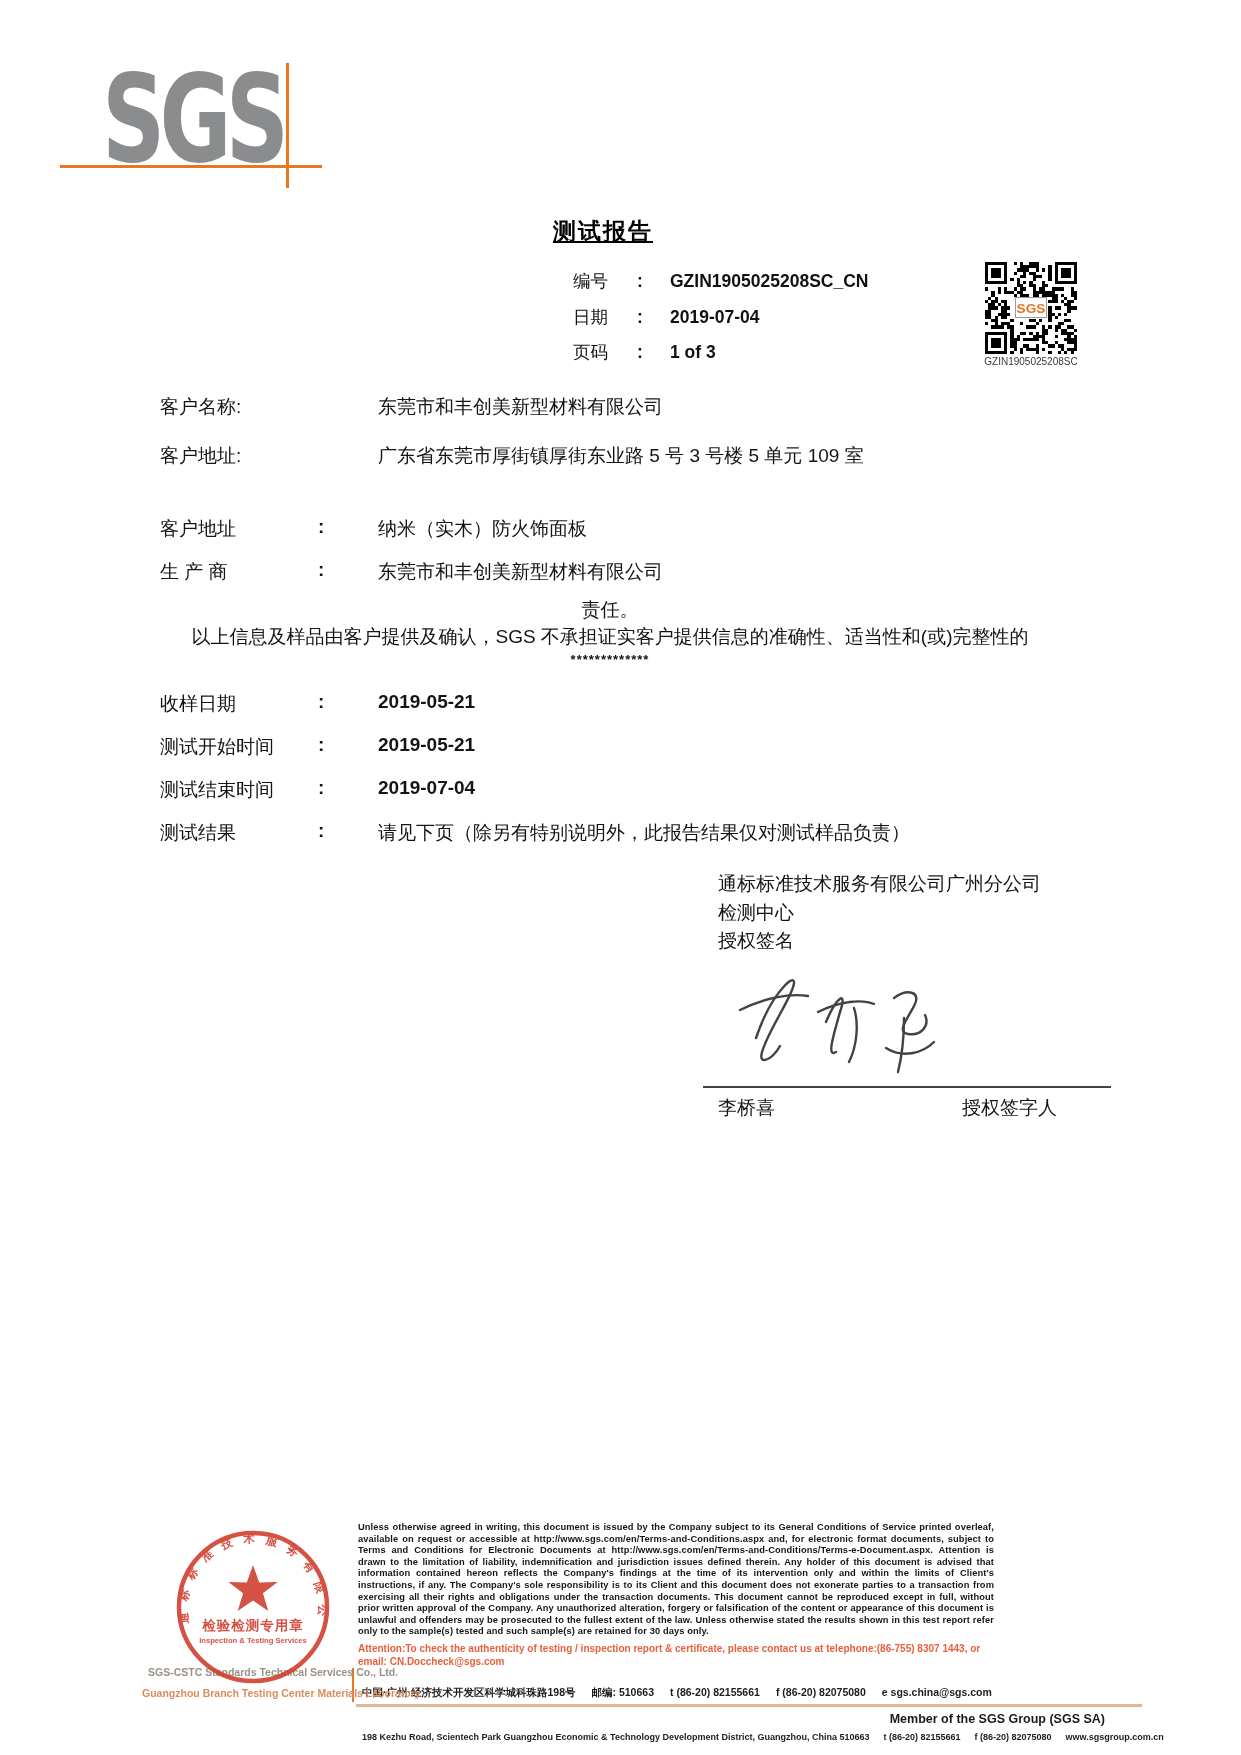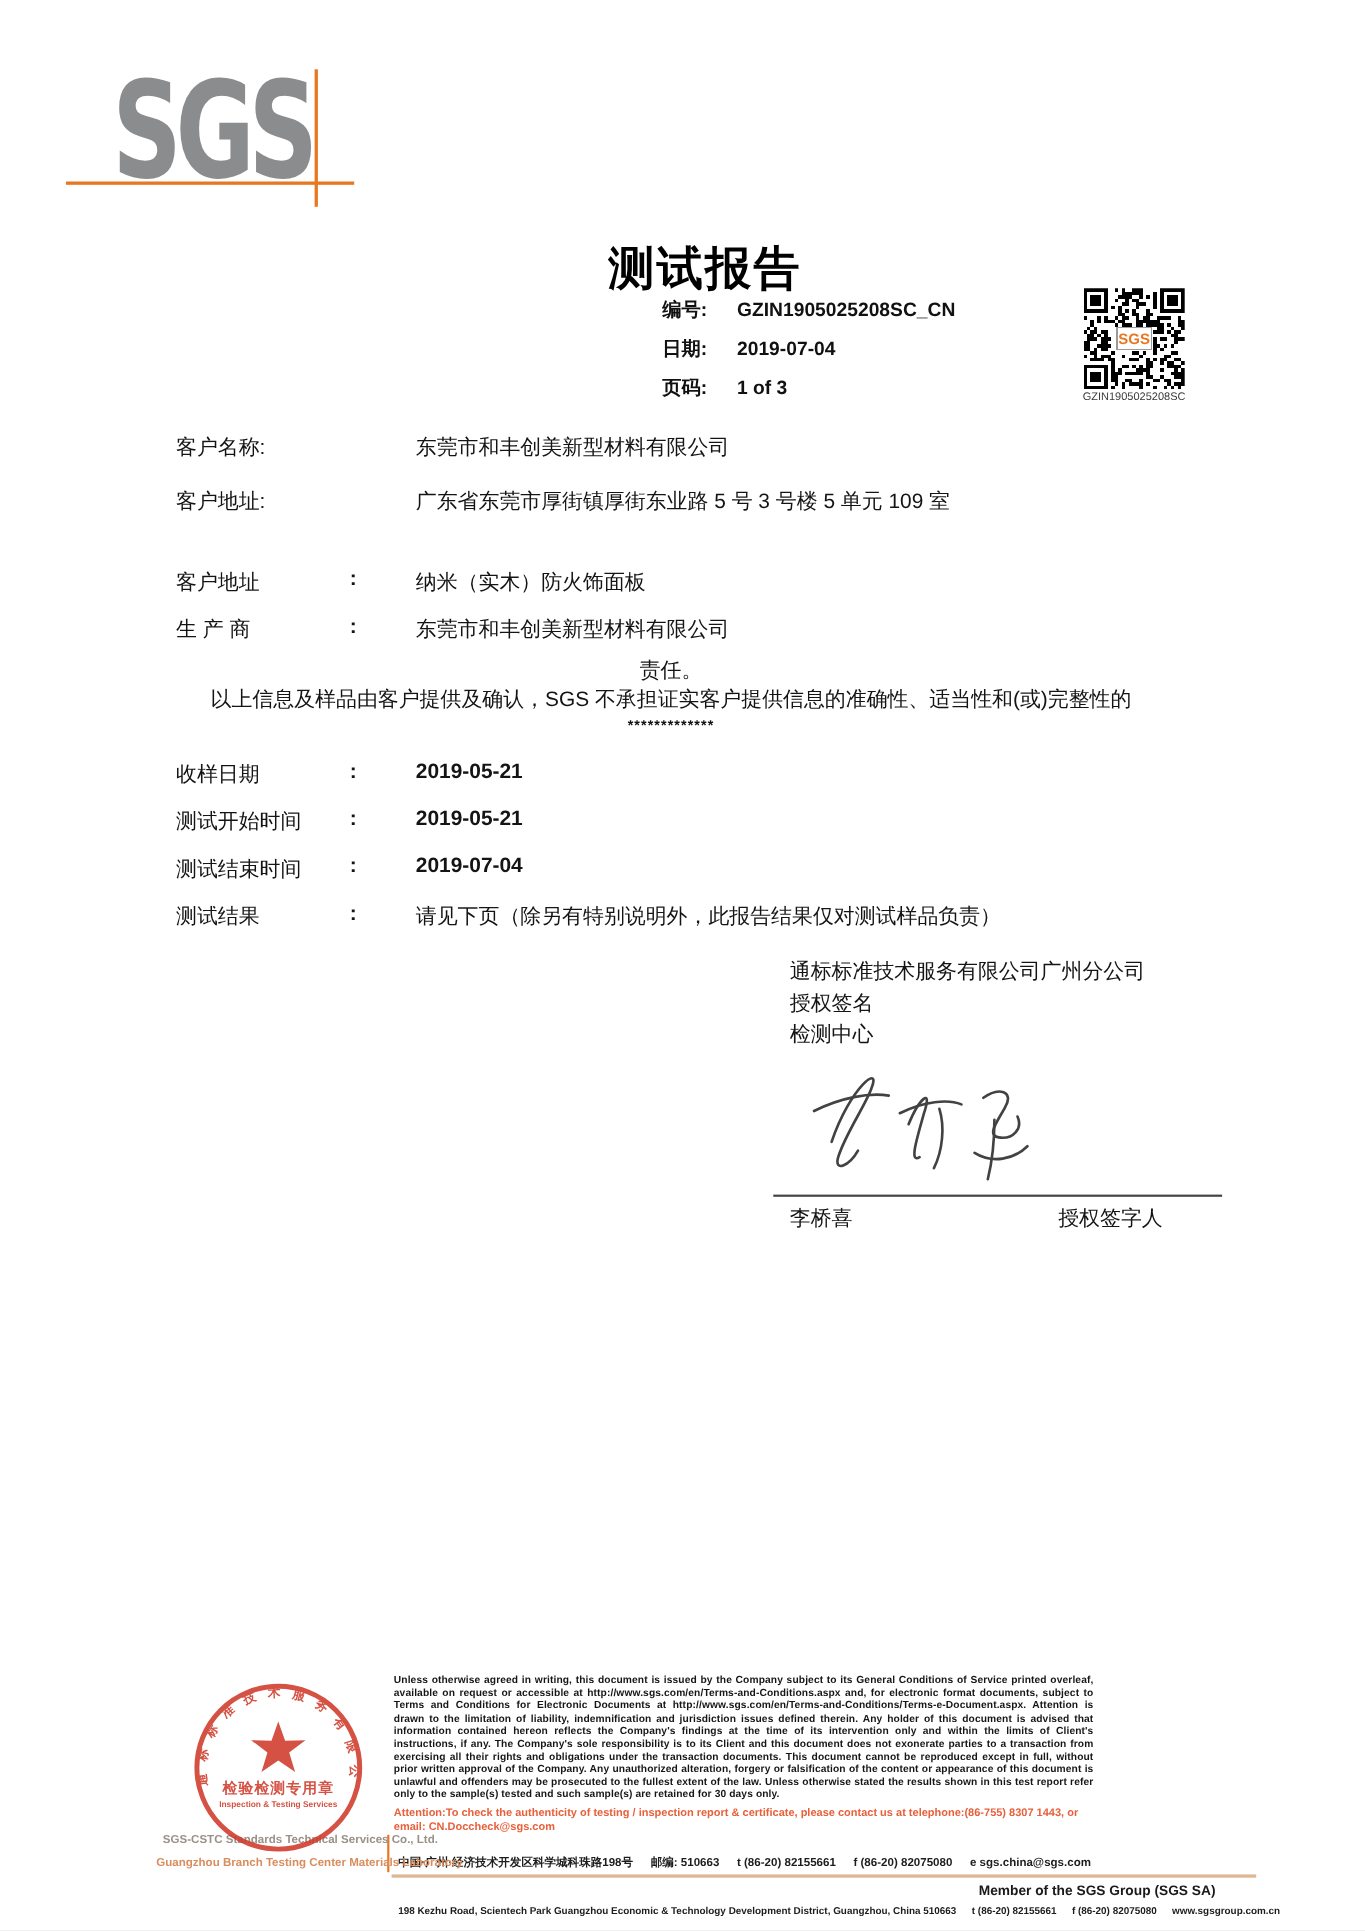--- a/index.html
+++ b/index.html
@@ -13,23 +13,23 @@
   
   .logo-text{
     font-family:"DejaVu Sans","Liberation Sans",sans-serif;
     font-weight:bold;font-size:122px;line-height:1;color:#8a8c8e;
     letter-spacing:-8px;transform:scaleX(.72);transform-origin:left top;
   }
   .logo-hline{background:#e87722;height:3px;}
   .logo-vline{background:#e87722;width:3px;}
 
   
-  .doc-title{font-size:42px;font-weight:bold;letter-spacing:2px;color:#000;}
+  .doc-title{font-size:23px;font-weight:bold;letter-spacing:2px;color:#000;text-decoration:underline;}
   .hdr-row{font-size:17.5px;white-space:nowrap;}
-  .hdr-row .lbl{display:inline-block;width:64px;font-weight:700;text-align:right;}
+  .hdr-row .lbl{display:inline-block;width:64px;font-weight:400;}
   .hdr-row .col{display:inline-block;width:33px;font-weight:600;}
   .hdr-row .val{font-weight:bold;}
 
   .qr-caption{width:140px;text-align:center;font-size:10px;color:#3a3a3a;}
 
   
   .f-row{font-size:19px;white-space:nowrap;color:#141414;}
   .f-lbl{position:absolute;left:140px;}
   .f-col{position:absolute;left:298px;font-weight:600;}
   .f-val{position:absolute;left:358px;}
@@ -398,22 +398,22 @@
     <span class="f-val f-val-b">2019-07-04</span>
   </div>
   <div class="abs f-row" style="top:820px;">
     <span class="f-lbl">测试结果</span>
     <span class="f-col">:</span>
     <span class="f-val">请见下页（除另有特别说明外，此报告结果仅对测试样品负责）</span>
   </div>
 
   <div class="abs sig-block" style="left:718px;top:870px;">
     <span style="display:block;">通标标准技术服务有限公司广州分公司</span>
+    <span style="display:block;">检测中心</span>
     <span style="display:block;">授权签名</span>
-    <span style="display:block;">检测中心</span>
   </div>
 
   <svg class="abs" style="left:728px;top:960px;" width="230" height="125" viewBox="0 0 230 125">
     <g fill="none" stroke="#222" stroke-width="2.4" stroke-linecap="round" opacity=".85">
       <path d="M28,78 C45,28 74,6 64,30 C58,46 40,72 34,92 C30,106 44,100 52,86"></path>
       <path d="M12,50 C36,38 62,33 80,36"></path>
       <path d="M98,62 C108,38 120,28 112,52 C106,74 98,98 108,92"></path>
       <path d="M90,52 C112,41 134,39 146,44"></path>
       <path d="M126,48 C131,64 129,86 121,102"></path>
       <path d="M166,38 C180,28 194,32 186,46 C180,58 168,72 180,74 C193,76 202,66 197,55"></path>

